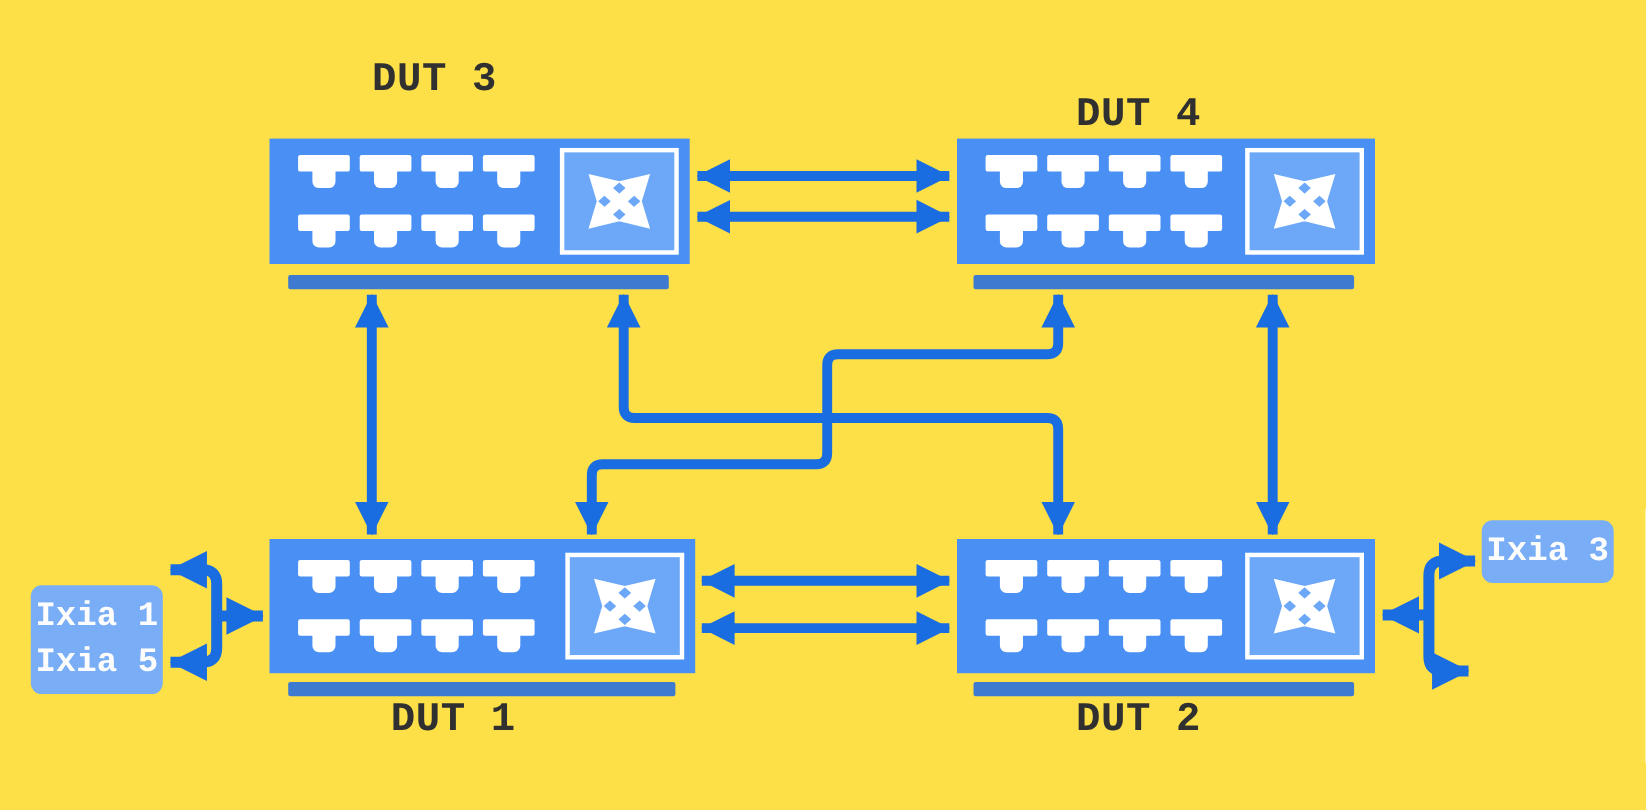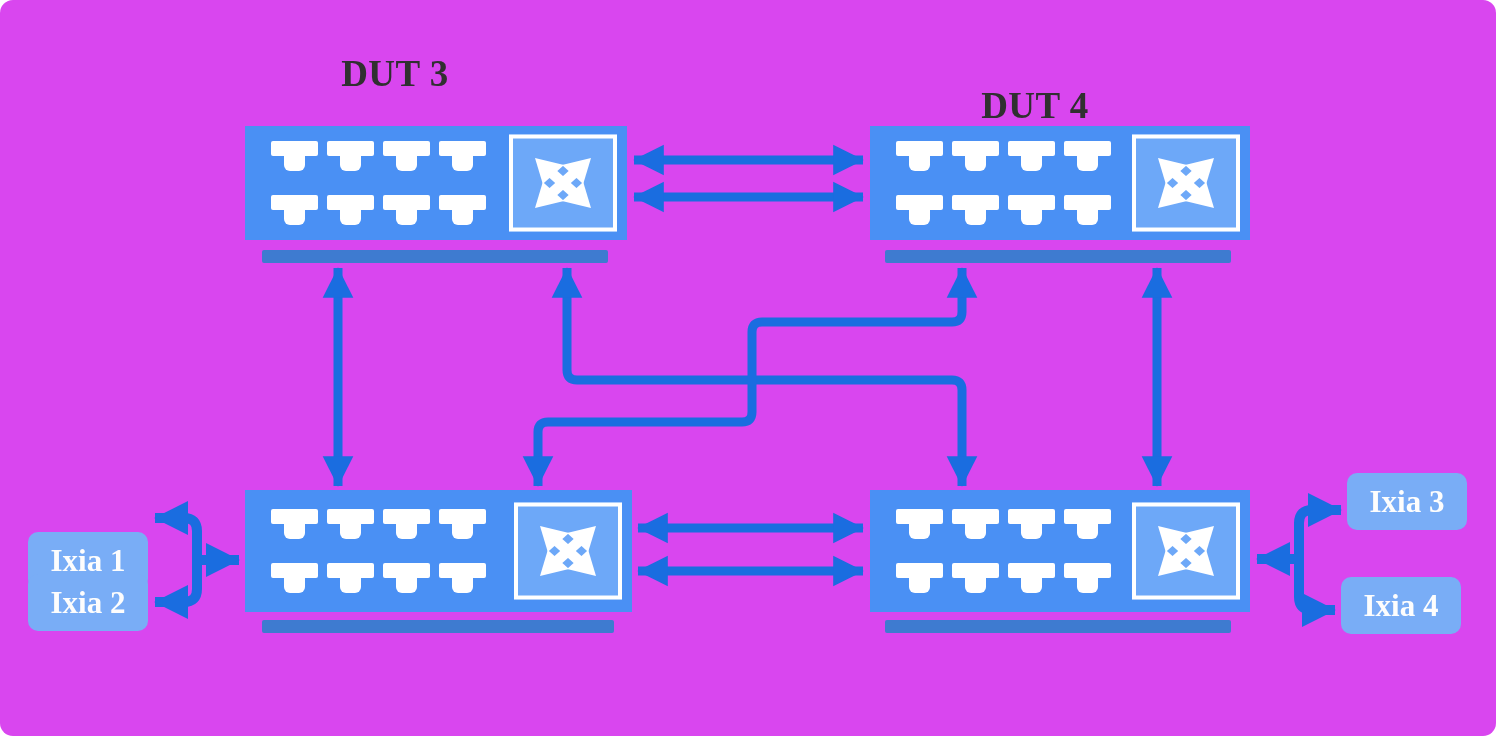--- a/index.html
+++ b/index.html
@@ -1,23 +1,22 @@
 <!DOCTYPE html>
 <html><head>
 <meta charset="utf-8">
 <style>
   html, body { margin: 0; padding: 0; background: #ffffff; }
   .canvas {
     position: relative;
     width: 1496px;
     height: 736px;
-    background: #d946ef;
+    background: #fde047;
     overflow: hidden;
-    font-family: Liberation Serif, serif;
-    border-radius: 13px;
+    font-family: Liberation Mono, monospace;
   }
 
   
   .dut {
     position: absolute;
     background: #4a90f4;
   }
   .ports {
     position: absolute;
     left: 26px;
@@ -185,20 +184,21 @@
           <line x1="34" y1="34" x2="66" y2="66" stroke="#ffffff" stroke-width="11"></line>
           <polygon points="0,0 -7.8,29 -29,7.8" transform="translate(78,22)"></polygon>
           <polygon points="0,0 7.8,-29 29,-7.8" transform="translate(22,78)"></polygon>
           <polygon points="0,0 7.8,29 29,7.8" transform="translate(22,22)"></polygon>
           <polygon points="0,0 -7.8,-29 -29,-7.8" transform="translate(78,78)"></polygon>
         </g>
       </svg>
     </div>
   </div>
   <div class="dut-bar" id="dut1-bar"></div>
+  <div class="dut-label" id="dut1-label">DUT 1</div>
 
   <div class="dut" id="dut2">
     <div class="ports">
       <div class="port"></div>
       <div class="port"></div>
       <div class="port"></div>
       <div class="port"></div>
       <div class="port"></div>
       <div class="port"></div>
       <div class="port"></div>
@@ -211,25 +211,25 @@
           <line x1="34" y1="34" x2="66" y2="66" stroke="#ffffff" stroke-width="11"></line>
           <polygon points="0,0 -7.8,29 -29,7.8" transform="translate(78,22)"></polygon>
           <polygon points="0,0 7.8,-29 29,-7.8" transform="translate(22,78)"></polygon>
           <polygon points="0,0 7.8,29 29,7.8" transform="translate(22,22)"></polygon>
           <polygon points="0,0 -7.8,-29 -29,-7.8" transform="translate(78,78)"></polygon>
         </g>
       </svg>
     </div>
   </div>
   <div class="dut-bar" id="dut2-bar"></div>
+  <div class="dut-label" id="dut2-label">DUT 2</div>
 
   <div class="ixia" id="ixia1">Ixia 1</div>
-  <div class="ixia" id="ixia2">Ixia 2</div>
+  <div class="ixia" id="ixia2">Ixia 5</div>
   <div class="ixia" id="ixia3">Ixia 3</div>
-  <div class="ixia" id="ixia4">Ixia 4</div>
 
   <svg class="overlay" width="1496" height="736" viewBox="0 0 1496 736" aria-hidden="true">
     <defs>
       <marker id="ahE" viewBox="0 0 4 4" markerWidth="3.4" markerHeight="3.8" refX="3.9" refY="2" orient="auto" markerUnits="strokeWidth">
         <path d="M0 0 L4 2 L0 4 Z" fill="#1a6de0"></path>
       </marker>
       <marker id="ahS" viewBox="0 0 4 4" markerWidth="3.4" markerHeight="3.8" refX="0.1" refY="2" orient="auto" markerUnits="strokeWidth">
         <path d="M4 0 L0 2 L4 4 Z" fill="#1a6de0"></path>
       </marker>
     </defs>

